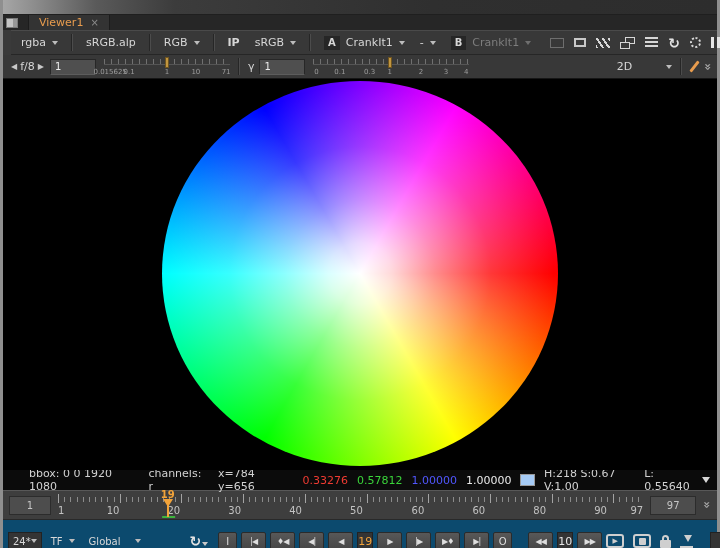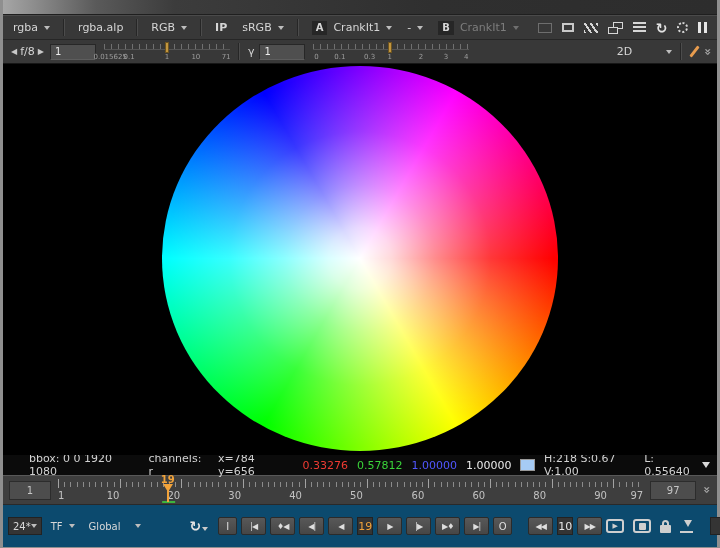--- a/index.html
+++ b/index.html
@@ -17,21 +17,21 @@
   .pane-icon { width:12px; height:10px; align-self:center; margin:0 10px 0 3px;
     background:#c4c4c4; border:1px solid #7a7a7a; box-shadow:inset -4px 0 0 #989898; }
   .tab { display:flex; align-items:center; gap:7px; padding:0 10px; background:#333333;
     border-right:1px solid #1c1c1c; border-left:1px solid #1c1c1c; }
   .tab .title { color:#e89c4e; font-size:11px; }
   .tab .close { color:#8a8a8a; font-size:10px; }
 
   
   .row { display:flex; align-items:center; font-size:11px; color:#d6d6d6; }
   .r1 { height:25px; background:#383838; border-top:1px solid #4a4a4a;
-        border-bottom:1px solid #262626; padding:0 5px; gap:5px; }
+        border-bottom:1px solid #262626; padding:0 5px; gap:5px;margin-left:8px; }
   .r2 { height:24px; background:#383838; border-bottom:1px solid #161616; padding:0 5px; }
   .drop { display:flex; align-items:center; gap:6px; padding:2px 5px; }
   .caret { width:0; height:0; border-left:3.5px solid transparent;
            border-right:3.5px solid transparent; border-top:4px solid #bdbdbd; }
   .caret.dim { border-top-color:#6f6f6f; }
   .sep { width:0; height:17px; border-left:1px solid #262626; border-right:1px solid #4c4c4c; margin:0 3px; }
   .bold { font-weight:bold;justify-content:center; }
   .ab { background:#262626; padding:0 4px; font-size:10px; font-weight:bold; line-height:14px; }
   .dimtxt { color:#7d7d7d; }
 
@@ -136,29 +136,36 @@
   .render .base { position:absolute; bottom:0; left:0; width:13px; height:2px; background:#cfcfcf; }
   .lastbox { width:46px; height:18px; background:#343434; border:1px solid #222;
     color:#c9c9c9; font-size:11px; display:flex; align-items:center; justify-content:center; margin-left:8px; }
 </style>
 </head>
 <body>
 
 <div class="window">
 
   <div class="titlebar"></div>
+  <div class="tabbar">
+    <span class="pane-icon"></span>
+    <div class="tab">
+      <span class="title">Viewer1</span>
+      <span class="close">×</span>
+    </div>
+  </div>
 
   <div class="row r1">
     <div class="drop">
       <span>rgba</span>
       <span class="caret"></span>
     </div>
     <div class="sep"></div>
     <div class="drop">
-      <span>rgba.alp</span>
+      <span>sRGB.alp</span>
     </div>
     <div class="sep"></div>
     <div class="drop">
       <span>RGB</span>
       <span class="caret"></span>
     </div>
     <div class="sep"></div>
     <div class="drop bold">
       <span>IP</span>
     </div>

